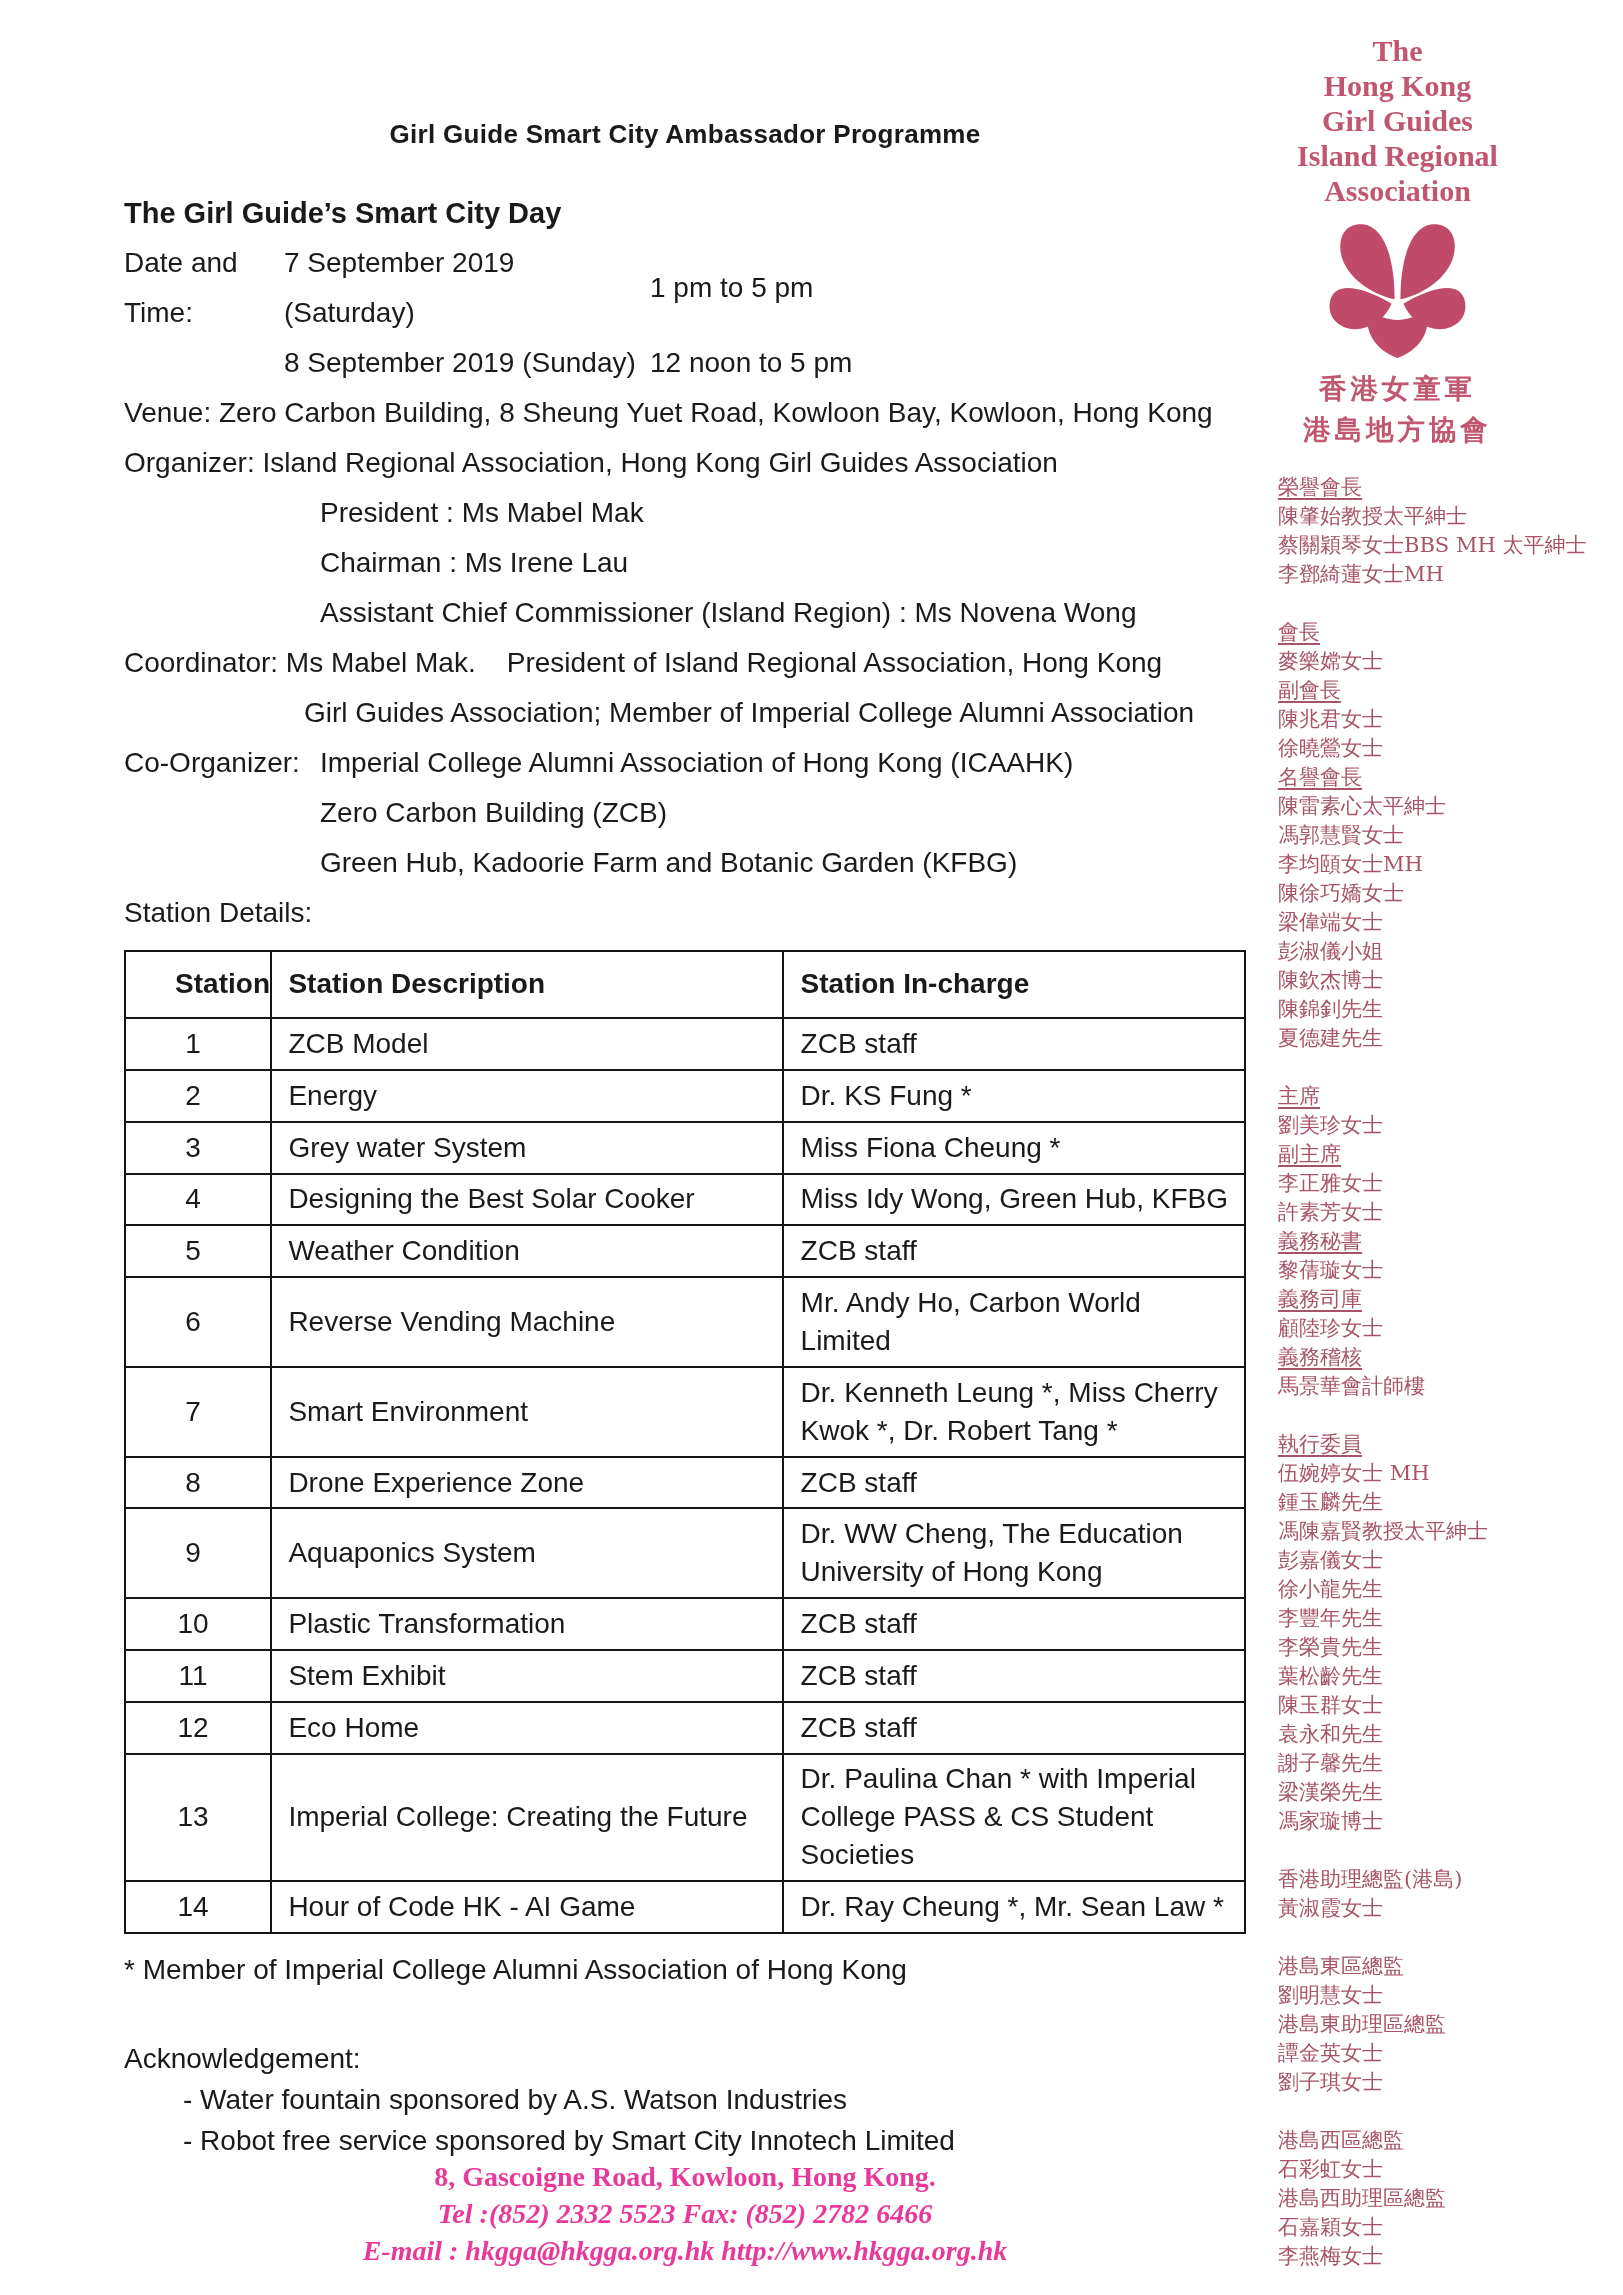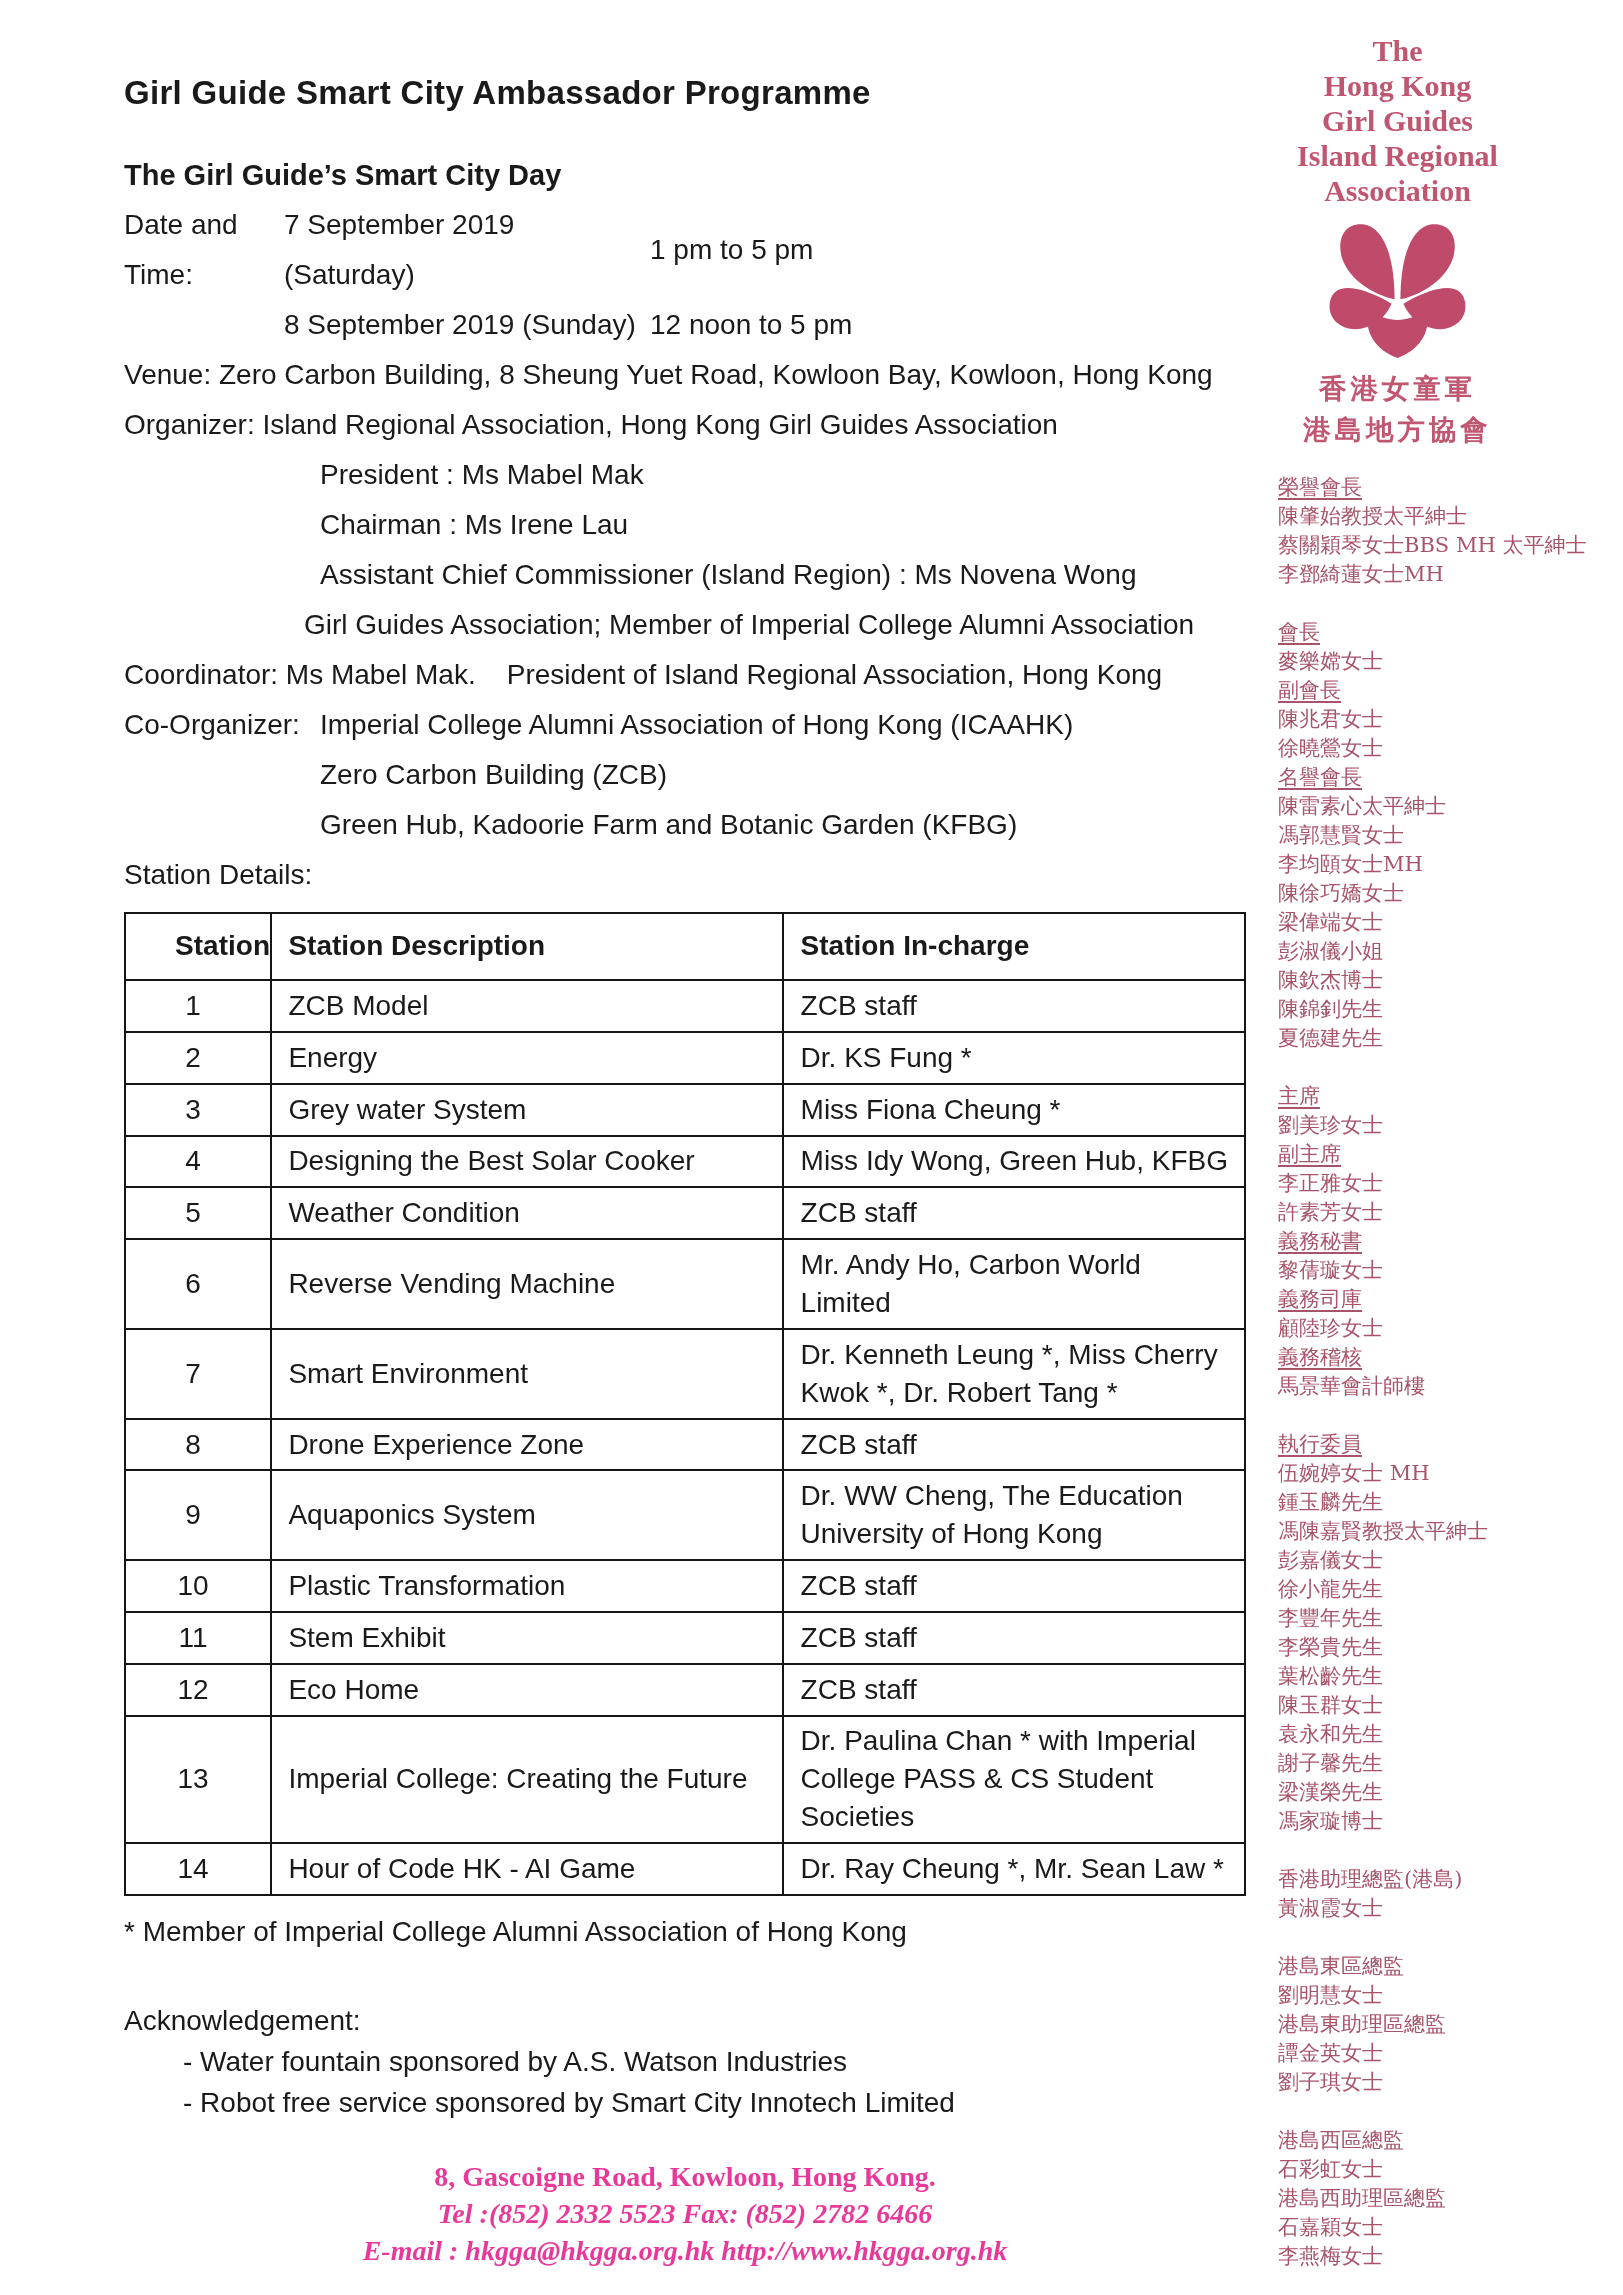--- a/index.html
+++ b/index.html
@@ -3,21 +3,21 @@
 <meta charset="utf-8">
 <style>
   html,body { margin:0; padding:0; background:#ffffff; }
   #page {
     position:relative; width:1623px; height:2295px; background:#ffffff;
     font-family:"Liberation Sans", sans-serif; color:#1a1a1a; overflow:hidden;
   }
 
   
   .main { position:absolute; left:124px; top:0; width:1122px; font-size:28px; }
-  .page-title { margin-top:74px; font-weight:bold; font-size:33px; letter-spacing:0.3px; }
+  .page-title { margin-top:119px; text-align:center; font-weight:bold; font-size:26px; letter-spacing:0.3px; }
   .section-heading { margin-top:38px; font-weight:bold; font-size:29px; line-height:50px; }
   .line { line-height:50px; white-space:pre-wrap;align-items:center; }
   .indent-1 { padding-left:180px; }
   .indent-2 { padding-left:196px; }
   .flexrow { display:flex; }
   .date-label { width:160px; flex:0 0 auto; }
   .date-col { width:366px; flex:0 0 auto; }
   .co-label { width:196px; flex:0 0 auto; }
 
   
@@ -78,22 +78,22 @@
 
     <div class="line">Venue: Zero Carbon Building, 8 Sheung Yuet Road, Kowloon Bay, Kowloon, Hong Kong</div>
     <div class="line">Organizer: Island Regional Association, Hong Kong Girl Guides Association</div>
 
     <div>
         <div class="line indent-2">President : Ms Mabel Mak</div>
         <div class="line indent-2">Chairman : Ms Irene Lau</div>
         <div class="line indent-2">Assistant Chief Commissioner (Island Region) : Ms Novena Wong</div>
       </div>
 
+    <div class="line">Coordinator: Ms Mabel Mak.    President of Island Regional Association, Hong Kong</div>
     <div class="line indent-1">Girl Guides Association; Member of Imperial College Alumni Association</div>
-    <div class="line">Coordinator: Ms Mabel Mak.    President of Island Regional Association, Hong Kong</div>
 
     <div class="line flexrow">
       <span class="co-label">Co-Organizer:</span>
       <span>Imperial College Alumni Association of Hong Kong (ICAAHK)</span>
     </div>
     <div class="line indent-2">Zero Carbon Building (ZCB)</div>
     <div class="line indent-2">Green Hub, Kadoorie Farm and Botanic Garden (KFBG)</div>
 
     <div class="line">Station Details:</div>
 

